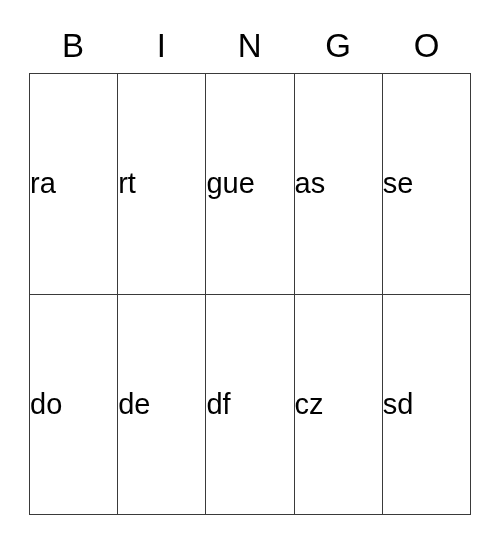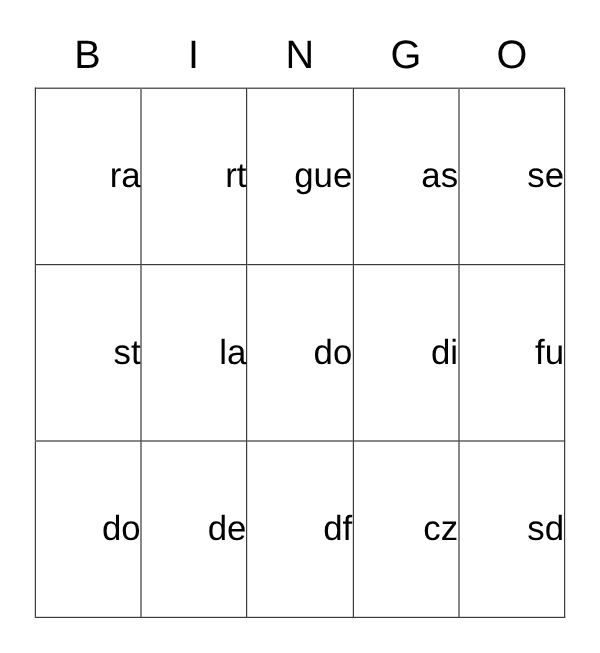--- a/index.html
+++ b/index.html
@@ -50,21 +50,21 @@
     border-collapse: collapse;
     table-layout: fixed;
     border-top: 1px solid #3a3a3a;
     border-left: 1px solid #3a3a3a;
   }
   .grid td {
     width: 20%;
     height: 88.4px;
     border-right: 1px solid #3a3a3a;
     border-bottom: 1px solid #3a3a3a;
-    text-align: right;
+    text-align: left;
     vertical-align: middle;
     font-size: 29px;
     font-weight: 400;
     line-height: 1;
     color: #000000;
     padding: 0;
     background: #ffffff;
     user-select: none;
   }
 </style>
@@ -84,27 +84,20 @@
   <table class="grid">
     <tbody>
       <tr>
         <td>ra</td>
         <td>rt</td>
         <td>gue</td>
         <td>as</td>
         <td>se</td>
       </tr>
       <tr>
-        <td>st</td>
-        <td>la</td>
-        <td>do</td>
-        <td>di</td>
-        <td>fu</td>
-      </tr>
-      <tr>
         <td>do</td>
         <td>de</td>
         <td>df</td>
         <td>cz</td>
         <td>sd</td>
       </tr>
     </tbody>
   </table>
 
 </div>

